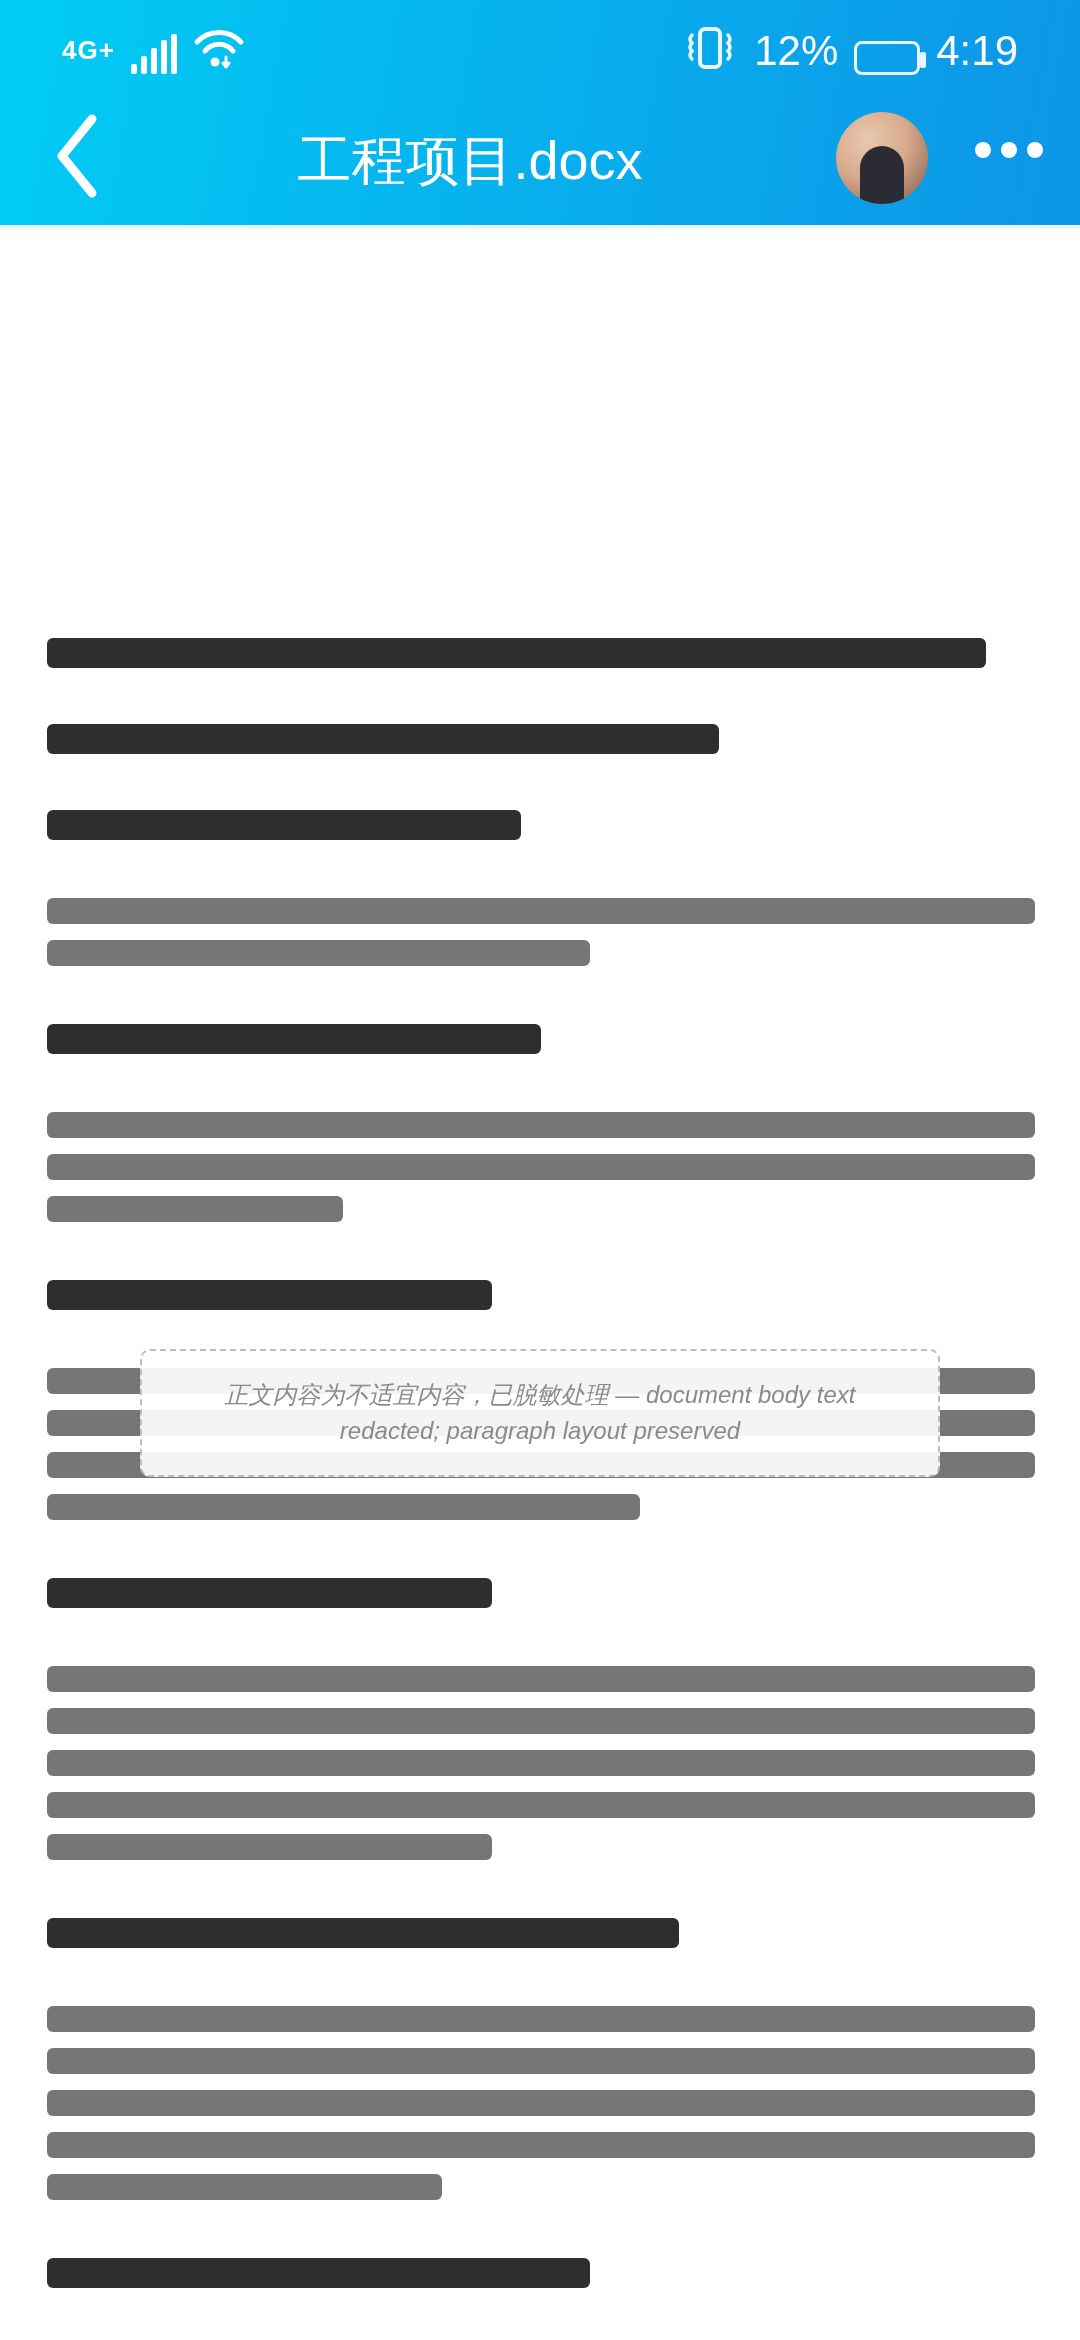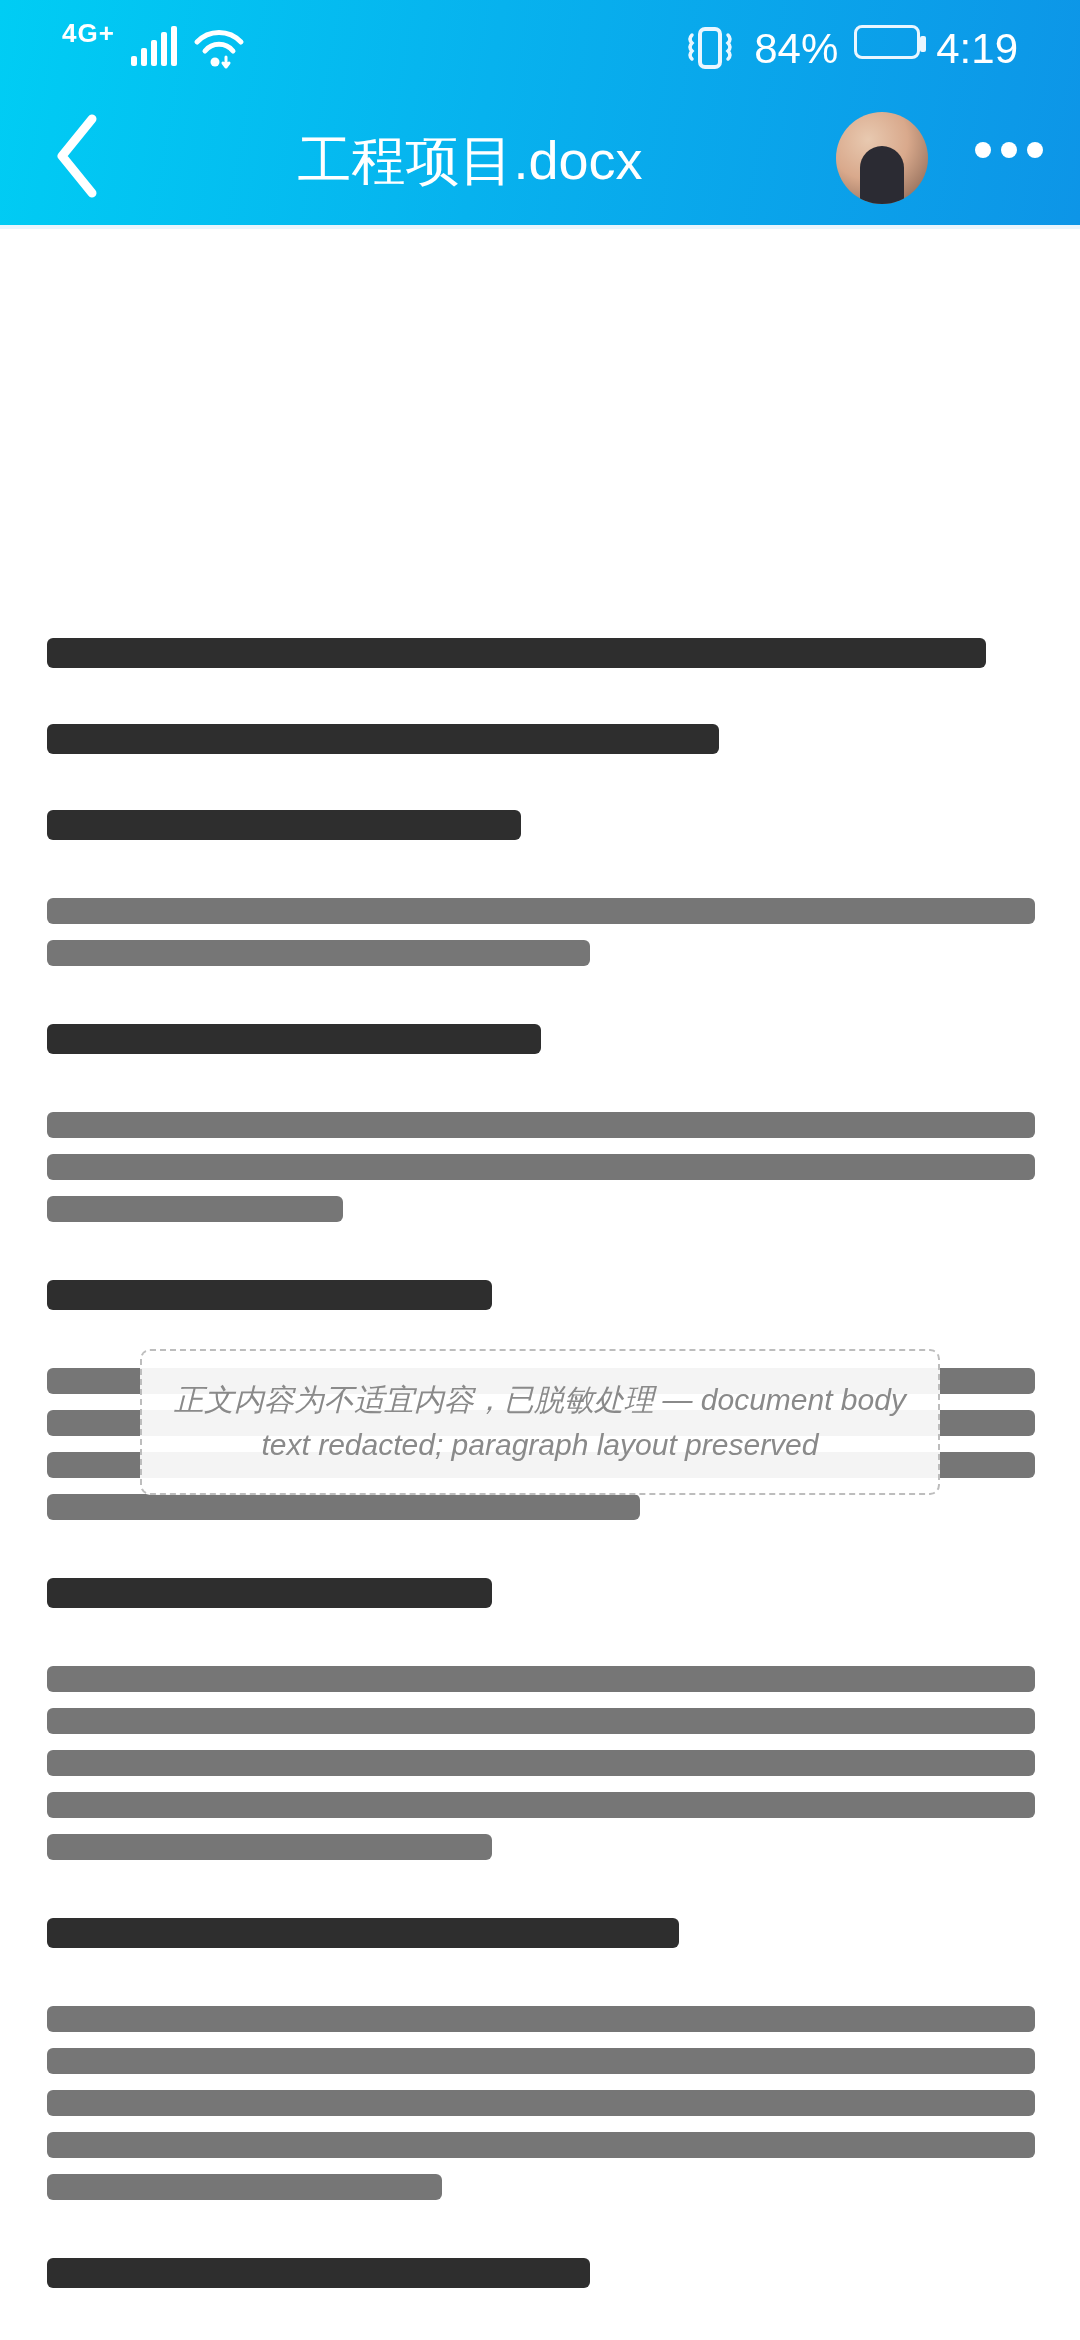--- a/index.html
+++ b/index.html
@@ -15,21 +15,21 @@
   .top-chrome {
     position:absolute; left:0; top:0; width:1080px; height:225px;
     background:linear-gradient(100deg,#00cdf4 0%,#07b2ee 45%,#0d95e7 100%);
     color:#ffffff;
   }
   .status-bar {
     position:absolute; left:0; top:0; width:1080px; height:90px;
     display:flex; align-items:center; justify-content:space-between;
     padding:10px 62px 0 62px;
   }
-  .sb-left, .sb-right { display:flex; align-items:flex-start; gap:16px; }
+  .sb-left, .sb-right { display:flex; align-items:flex-end; gap:16px; }
   .net-label { font-size:26px; font-weight:bold; position:relative; top:-8px; letter-spacing:1px; }
   .sig-bars { display:flex; align-items:flex-end; gap:4px; height:40px; }
   .sig-bars span { width:6px; background:#fff; border-radius:2px; display:block; }
   .sb-text { font-size:42px; font-weight:400; }
   .battery { position:relative; width:66px; height:34px; border:3px solid #eaf6ff; border-radius:8px; padding:3px; }
   .battery .fill { background:#eaf6ff; height:100%; width:88%; border-radius:3px; }
   .battery .nub { position:absolute; right:-9px; top:8px; width:6px; height:16px; background:#eaf6ff; border-radius:2px; }
 
   .header-bar {
     position:absolute; left:0; top:90px; width:1080px; height:135px;
@@ -72,21 +72,21 @@
   .para { margin-bottom:44px; }
   .para .line-row { height:42px; display:flex; align-items:center; }
   .para .line { height:26px; border-radius:6px; background:#767676; }
   .para.heading .line { height:30px; background:#2e2e2e; }
 
   .redaction-notice {
     position:absolute; left:140px; top:1120px; width:800px;
     background:rgba(255,255,255,0.92);
     border:2px dashed #bdbdbd; border-radius:10px;
     padding:26px 30px; text-align:center;
-    font-size:30px; line-height:1.5; font-style:italic; color:#8a8a8a;
+    font-size:24px; line-height:1.5; font-style:italic; color:#8a8a8a;
   }
 </style>
 </head>
 <body>
 
 <div class="top-chrome">
 
   <div class="status-bar">
     <div class="sb-left">
       <span class="net-label">4G+</span>
@@ -107,21 +107,21 @@
       </span>
     </div>
     <div class="sb-right">
       <span>
         <svg width="56" height="46" viewBox="0 0 56 46">
           <rect x="18" y="4" width="20" height="38" rx="5" stroke="#eaf6ff" stroke-width="4" fill="none"></rect>
           <path d="M10 10 q-4 4 0 8 q-4 4 0 8 q-4 4 0 8" stroke="#eaf6ff" stroke-width="3.5" fill="none" stroke-linecap="round"></path>
           <path d="M46 10 q4 4 0 8 q4 4 0 8 q4 4 0 8" stroke="#eaf6ff" stroke-width="3.5" fill="none" stroke-linecap="round"></path>
         </svg>
       </span>
-      <span class="sb-text">84%</span>
+      <span class="sb-text">12%</span>
       <span class="battery">
         <span class="fill"></span><span class="nub"></span>
       </span>
       <span class="sb-text">4:19</span>
     </div>
   </div>
 
   <div class="header-bar">
     <div class="back-btn">
       <span>

